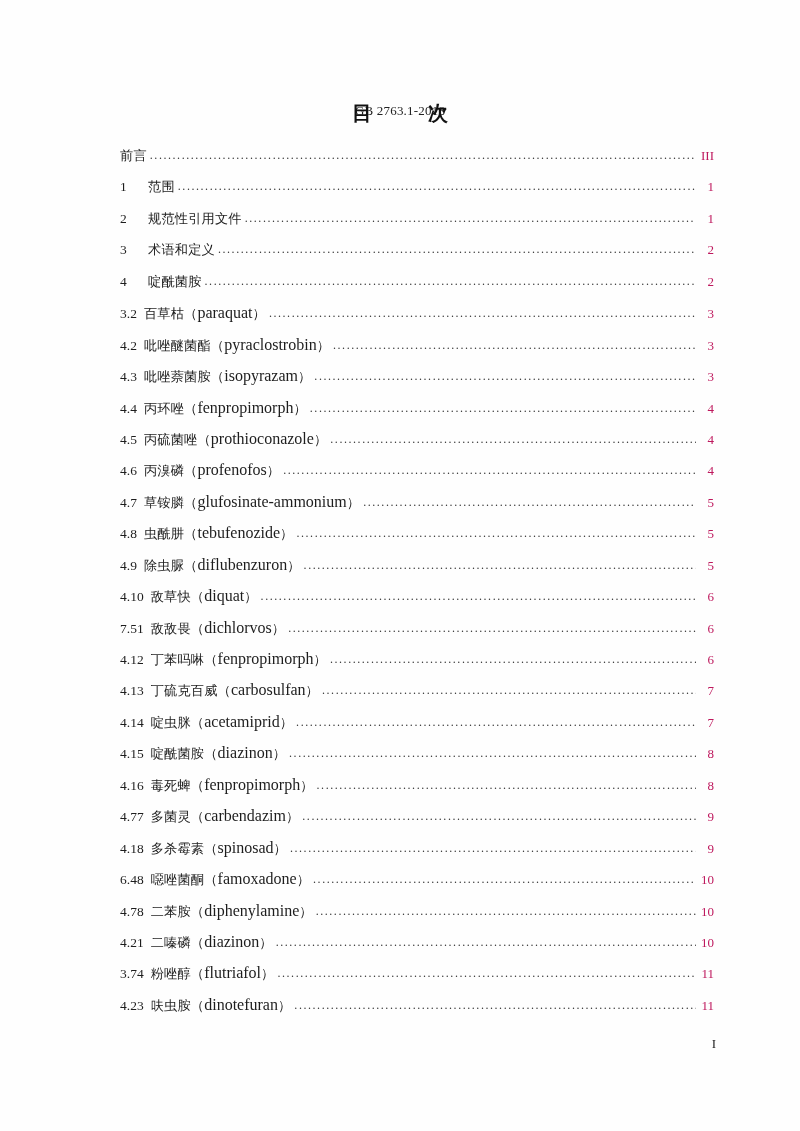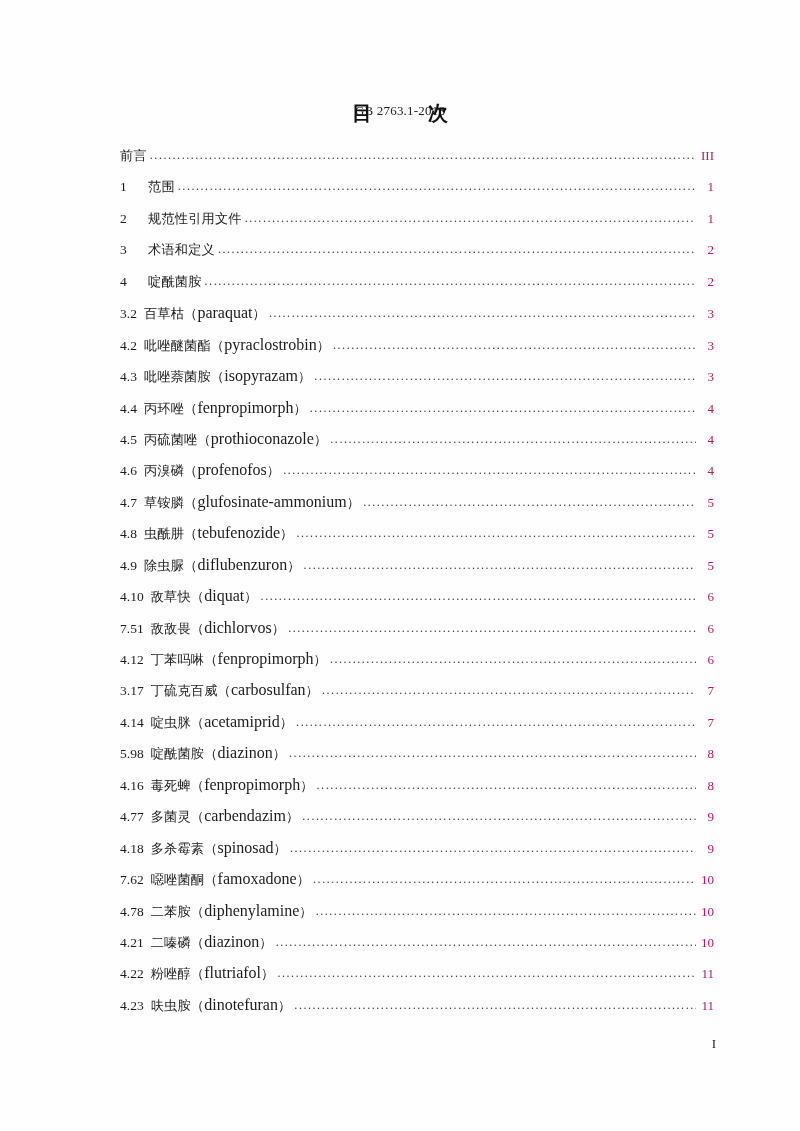--- a/index.html
+++ b/index.html
@@ -241,33 +241,33 @@
         <span class="toc-dots">................................................................................................................................................................</span>
         <span class="toc-page">6</span>
       </div>
       <div class="toc-row lvl2">
         <span class="toc-num">4.12</span>
         <span class="toc-label">丁苯吗啉<span>（</span><span class="en">fenpropimorph</span><span>）</span></span>
         <span class="toc-dots">................................................................................................................................................................</span>
         <span class="toc-page">6</span>
       </div>
       <div class="toc-row lvl2">
-        <span class="toc-num">3.17</span>
+        <span class="toc-num">4.13</span>
         <span class="toc-label">丁硫克百威<span>（</span><span class="en">carbosulfan</span><span>）</span></span>
         <span class="toc-dots">................................................................................................................................................................</span>
         <span class="toc-page">7</span>
       </div>
       <div class="toc-row lvl2">
         <span class="toc-num">4.14</span>
         <span class="toc-label">啶虫脒<span>（</span><span class="en">acetamiprid</span><span>）</span></span>
         <span class="toc-dots">................................................................................................................................................................</span>
         <span class="toc-page">7</span>
       </div>
       <div class="toc-row lvl2">
-        <span class="toc-num">5.98</span>
+        <span class="toc-num">4.15</span>
         <span class="toc-label">啶酰菌胺<span>（</span><span class="en">diazinon</span><span>）</span></span>
         <span class="toc-dots">................................................................................................................................................................</span>
         <span class="toc-page">8</span>
       </div>
       <div class="toc-row lvl2">
         <span class="toc-num">4.16</span>
         <span class="toc-label">毒死蜱<span>（</span><span class="en">fenpropimorph</span><span>）</span></span>
         <span class="toc-dots">................................................................................................................................................................</span>
         <span class="toc-page">8</span>
       </div>
@@ -277,39 +277,39 @@
         <span class="toc-dots">................................................................................................................................................................</span>
         <span class="toc-page">9</span>
       </div>
       <div class="toc-row lvl2">
         <span class="toc-num">4.18</span>
         <span class="toc-label">多杀霉素<span>（</span><span class="en">spinosad</span><span>）</span></span>
         <span class="toc-dots">................................................................................................................................................................</span>
         <span class="toc-page">9</span>
       </div>
       <div class="toc-row lvl2">
-        <span class="toc-num">7.62</span>
+        <span class="toc-num">6.48</span>
         <span class="toc-label">噁唑菌酮<span>（</span><span class="en">famoxadone</span><span>）</span></span>
         <span class="toc-dots">................................................................................................................................................................</span>
         <span class="toc-page">10</span>
       </div>
       <div class="toc-row lvl2">
         <span class="toc-num">4.78</span>
         <span class="toc-label">二苯胺<span>（</span><span class="en">diphenylamine</span><span>）</span></span>
         <span class="toc-dots">................................................................................................................................................................</span>
         <span class="toc-page">10</span>
       </div>
       <div class="toc-row lvl2">
         <span class="toc-num">4.21</span>
         <span class="toc-label">二嗪磷<span>（</span><span class="en">diazinon</span><span>）</span></span>
         <span class="toc-dots">................................................................................................................................................................</span>
         <span class="toc-page">10</span>
       </div>
       <div class="toc-row lvl2">
-        <span class="toc-num">4.22</span>
+        <span class="toc-num">3.74</span>
         <span class="toc-label">粉唑醇<span>（</span><span class="en">flutriafol</span><span>）</span></span>
         <span class="toc-dots">................................................................................................................................................................</span>
         <span class="toc-page">11</span>
       </div>
       <div class="toc-row lvl2">
         <span class="toc-num">4.23</span>
         <span class="toc-label">呋虫胺<span>（</span><span class="en">dinotefuran</span><span>）</span></span>
         <span class="toc-dots">................................................................................................................................................................</span>
         <span class="toc-page">11</span>
       </div>

